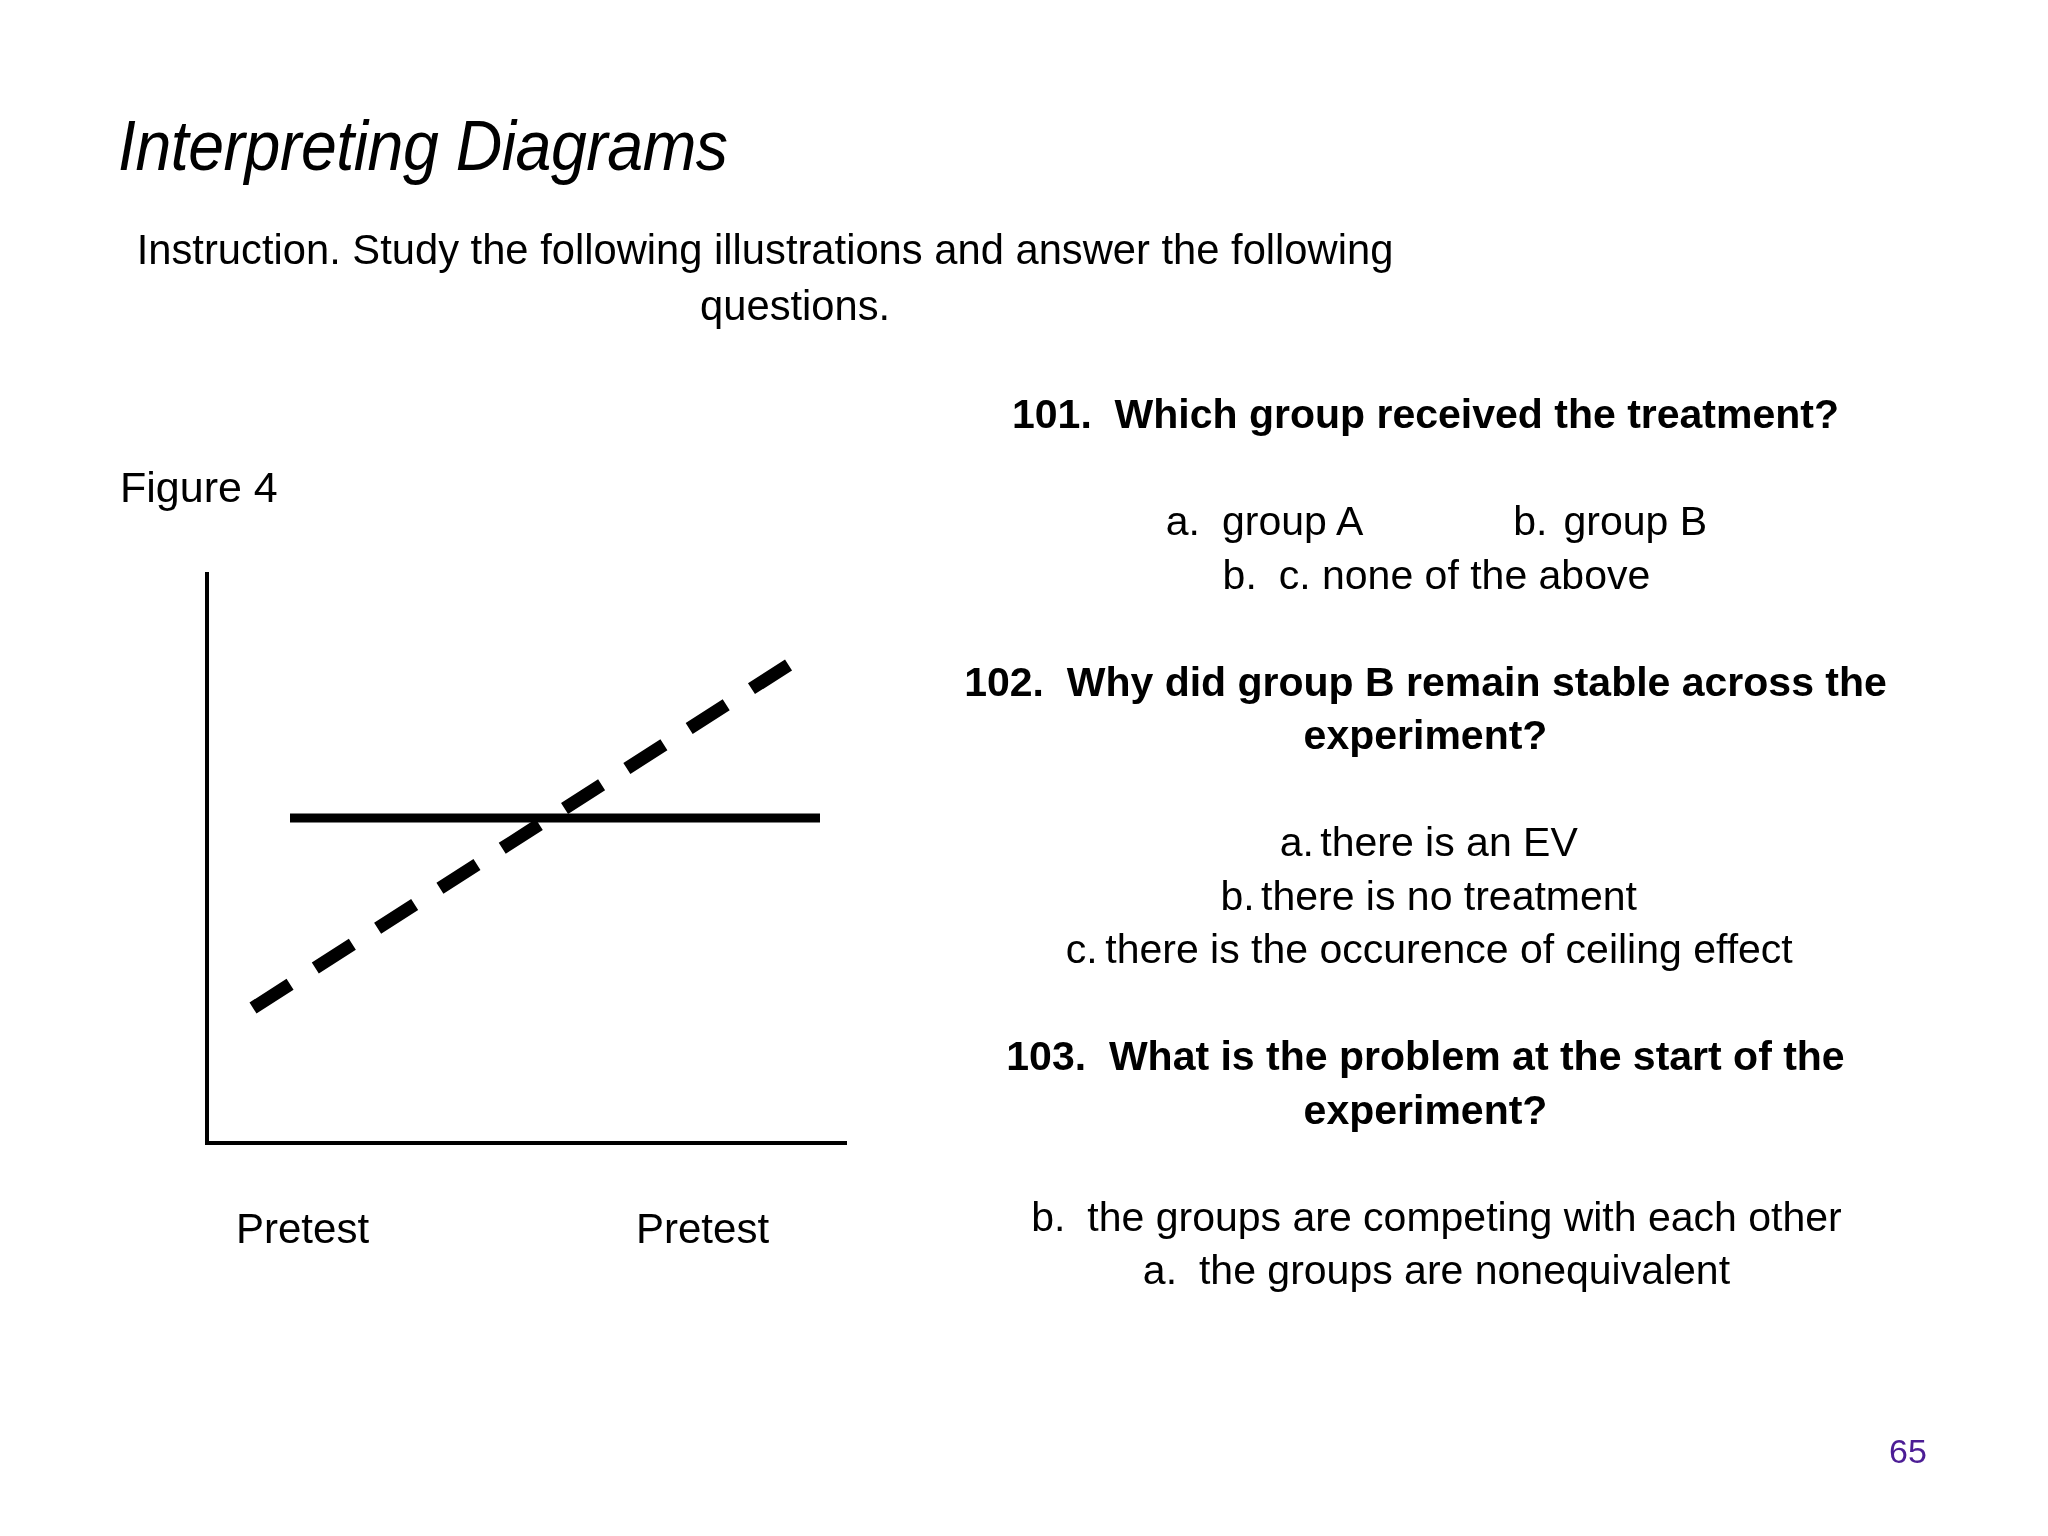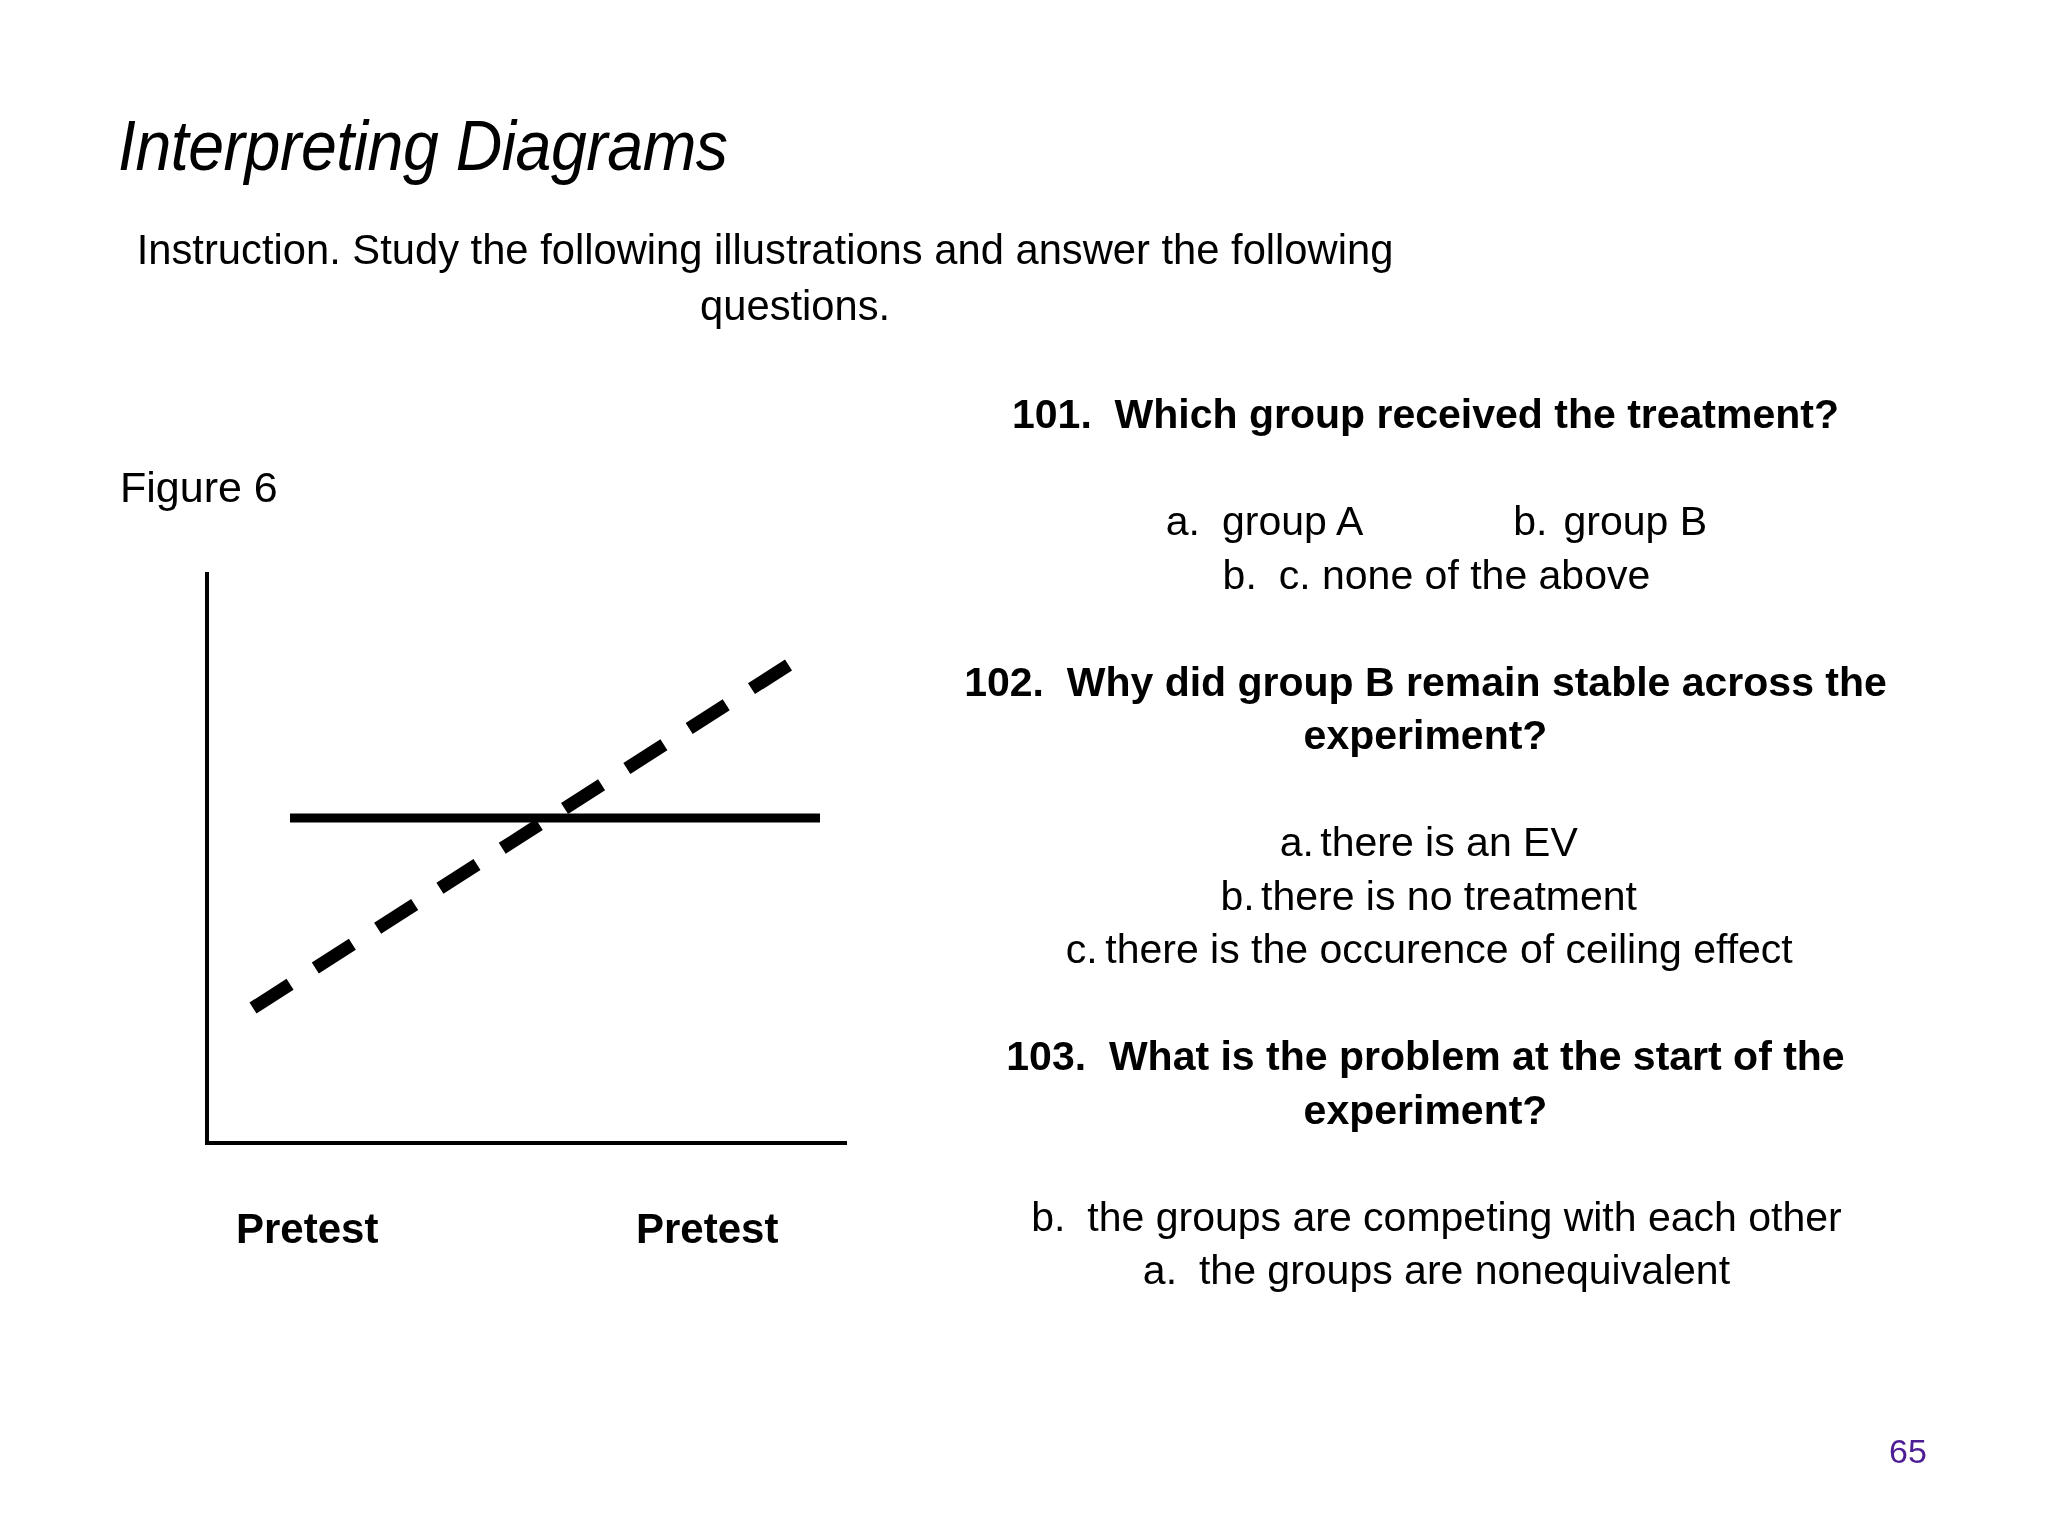--- a/index.html
+++ b/index.html
@@ -78,21 +78,20 @@
     height: 100%;
     overflow: visible;
   }
 
   
   .axis-tick-label {
     position: absolute;
     font-size: 42px;
     line-height: 1;
     white-space: nowrap;
-    font-weight: bold;
   }
   #x-label-pretest { left: 236px; top: 1208px; }
   #x-label-posttest { left: 636px; top: 1208px; }
 
   
   #questions-column {
     position: absolute;
     left: 963px;
     top: 388px;
     width: 925px;
@@ -138,21 +137,21 @@
 
 <div class="slide">
 
   <h1 id="slide-title">Interpreting Diagrams</h1>
 
   <div id="instruction-block">
     <div id="instruction-line-1">Instruction.  Study the following illustrations and answer the following</div>
     <div id="instruction-line-2">questions.</div>
   </div>
 
-  <div id="figure-caption">Figure 6</div>
+  <div id="figure-caption">Figure 4</div>
 
   <div id="figure-chart">
     <svg viewBox="0 0 740 610" preserveAspectRatio="none" aria-hidden="true">
 
       <line x1="57" y1="2" x2="57" y2="573" stroke="#000000" stroke-width="4"></line>
 
       <line x1="55" y1="573" x2="697" y2="573" stroke="#000000" stroke-width="4"></line>
 
       <line x1="140" y1="248" x2="670" y2="248" stroke="#000000" stroke-width="9" stroke-linecap="butt"></line>
 

